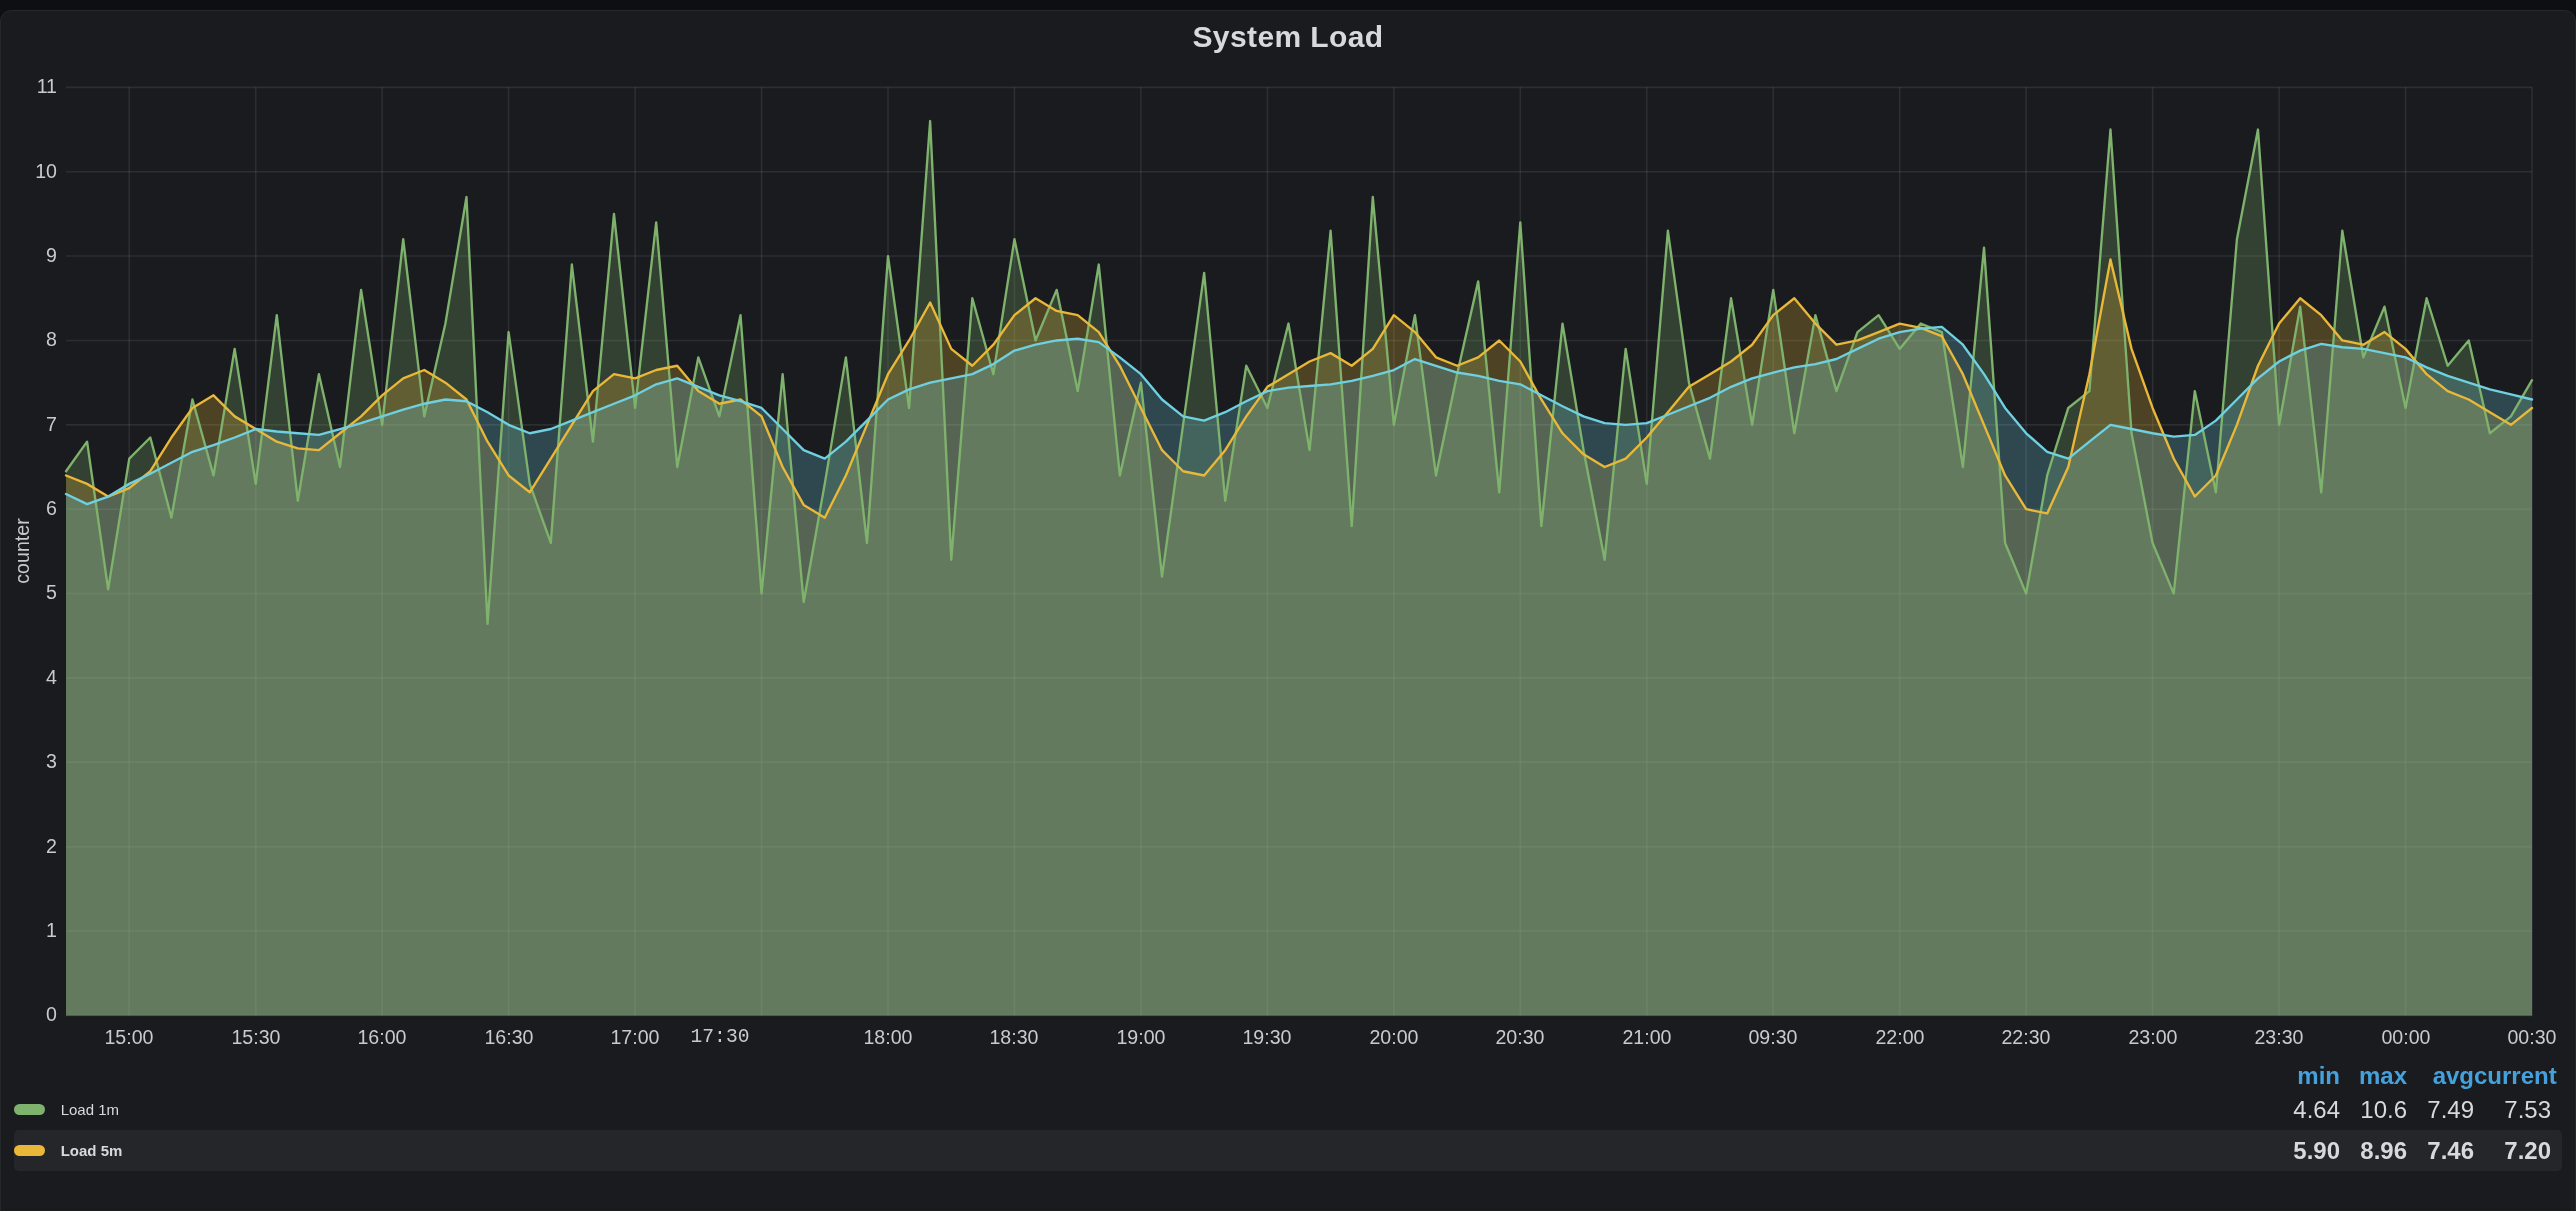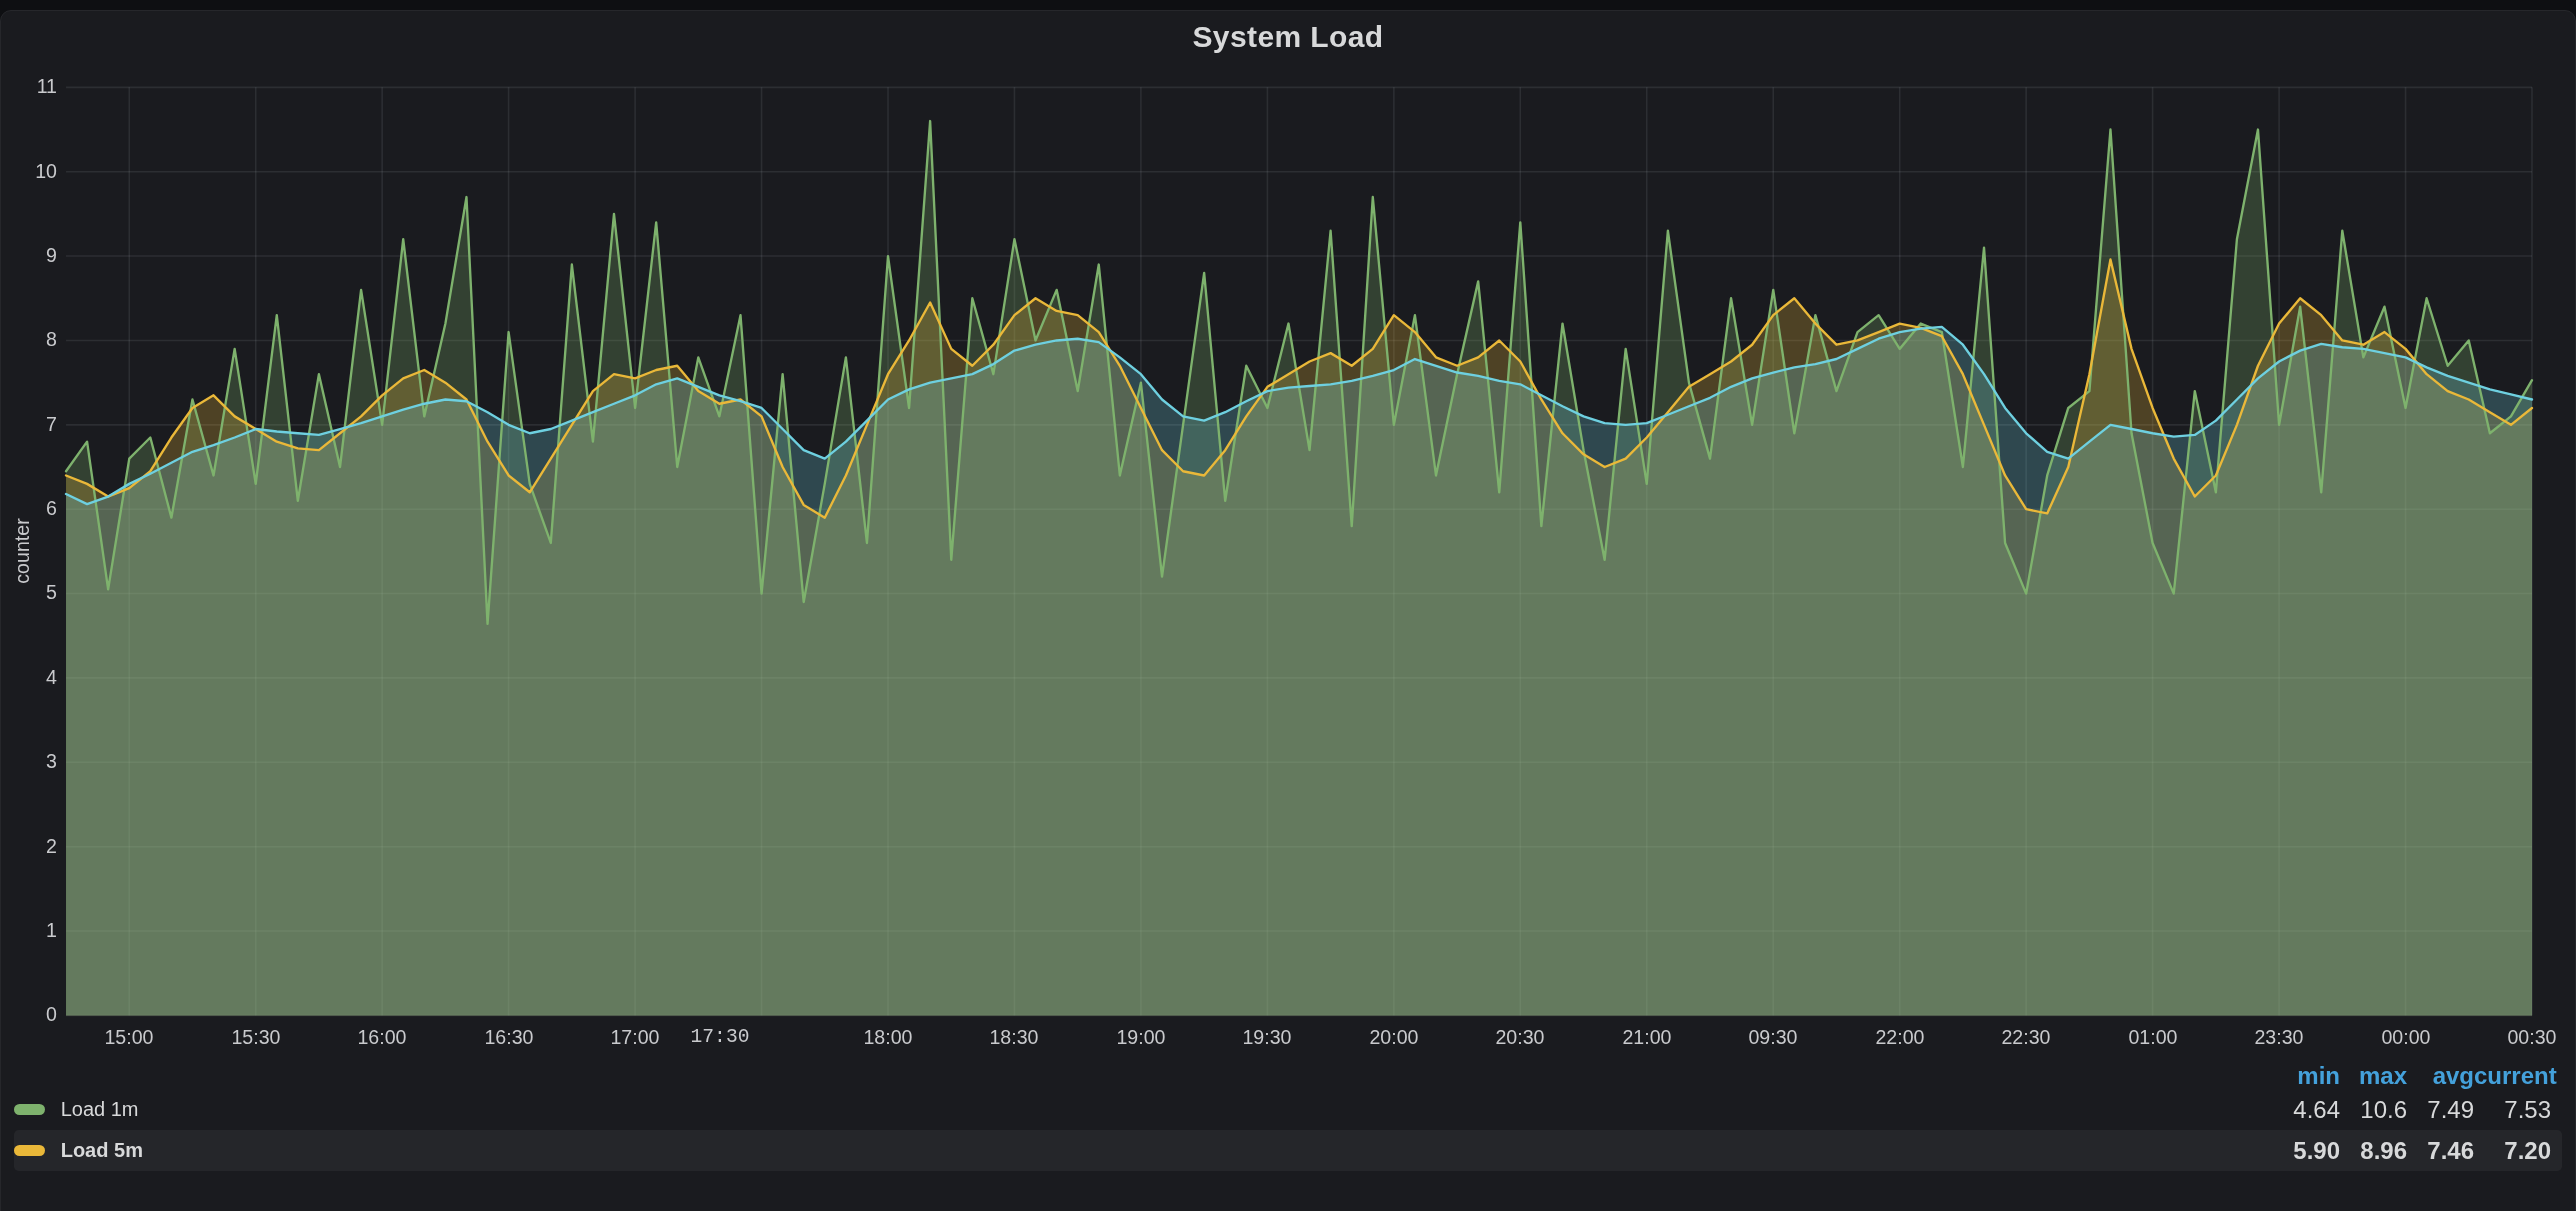--- a/index.html
+++ b/index.html
@@ -36,21 +36,21 @@
     font-size:19.6px;color:var(--text-dim);white-space:nowrap;
   }
   #legend{position:absolute;left:0;right:0;top:1062px;}
   .lrow{
     display:flex;align-items:center;height:41px;margin:0 14px;padding:0 11px 0 0;
     border-radius:4.7px;cursor:pointer;
   }
   .lrow.lhead{height:27px;cursor:default;}
   .lrow.hl{background:var(--row-highlight);font-weight:bold;}
   .swatch{width:31px;height:10.2px;border-radius:5.5px;flex:none;}
-  .llabel{margin-left:15.7px;font-size:20px;color:var(--text-bright);}
+  .llabel{margin-left:15.7px;font-size:15px;color:var(--text-bright);}
   .lstats{margin-left:auto;display:flex;align-items:center;}
   .lcol{text-align:right;font-size:24px;color:var(--text-bright);}
   .lcol:nth-child(1){width:79px;}
   .lcol:nth-child(2){width:67px;}
   .lcol:nth-child(3){width:67px;}
   .lcol:nth-child(4){width:77px;}
   .lhead .lcol{color:var(--legend-header);font-weight:bold;cursor:pointer;}
 </style>
 </head>
 <body>
@@ -133,21 +133,21 @@
       <div class="xtick" style="left: 888px;">18:00</div>
       <div class="xtick" style="left: 1014px;">18:30</div>
       <div class="xtick" style="left: 1141px;">19:00</div>
       <div class="xtick" style="left: 1267px;">19:30</div>
       <div class="xtick" style="left: 1394px;">20:00</div>
       <div class="xtick" style="left: 1520px;">20:30</div>
       <div class="xtick" style="left: 1647px;">21:00</div>
       <div class="xtick" style="left: 1773px;">09:30</div>
       <div class="xtick" style="left: 1900px;">22:00</div>
       <div class="xtick" style="left: 2026px;">22:30</div>
-      <div class="xtick" style="left: 2153px;">01:00</div>
+      <div class="xtick" style="left: 2153px;">23:00</div>
       <div class="xtick" style="left: 2279px;">23:30</div>
       <div class="xtick" style="left: 2406px;">00:00</div>
       <div class="xtick" style="left: 2532px;">00:30</div>
     </div>
 
   <div id="legend">
       <div class="lrow lhead">
         <div class="lstats">
           <span class="lcol">min</span>
           <span class="lcol">max</span>

